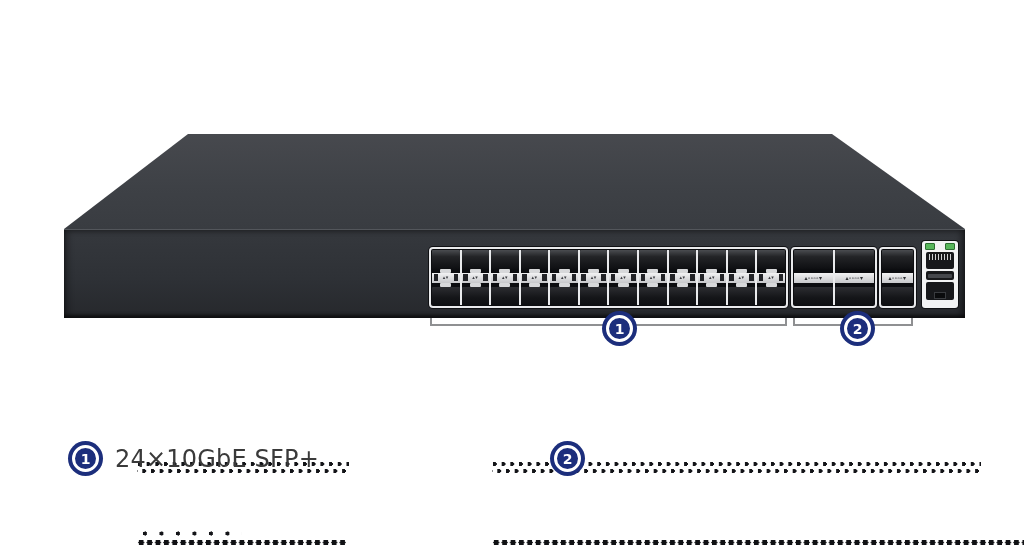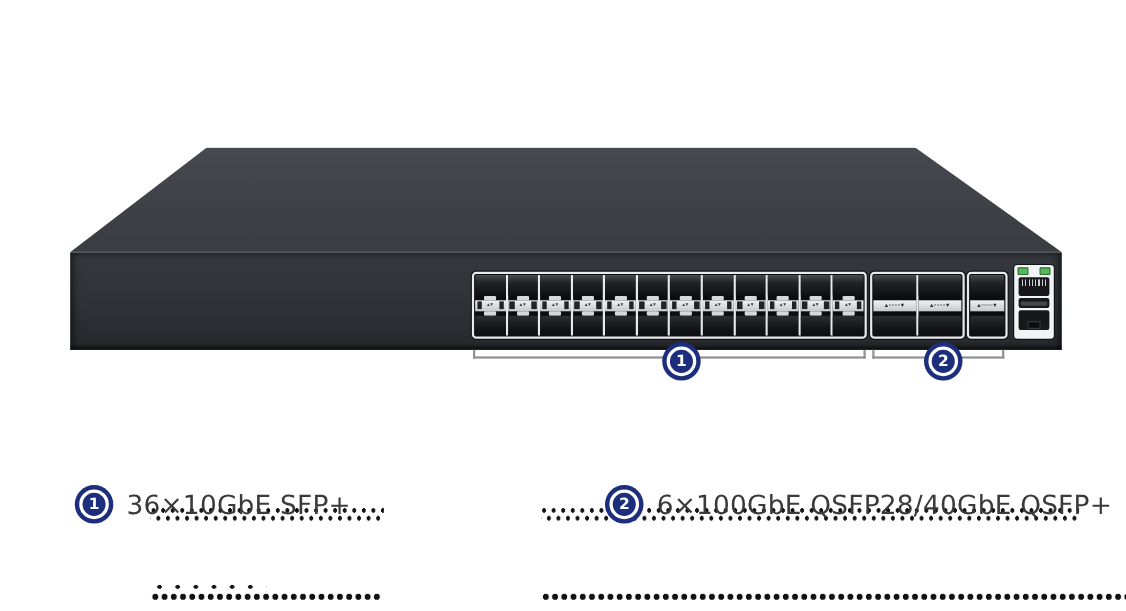--- a/index.html
+++ b/index.html
@@ -364,22 +364,21 @@
     </div>
     <div class="badge callout c2">
       <span>2</span>
     </div>
   </div>
 
   <div class="legend-item li-1">
     <div class="badge">
       <span>1</span>
     </div>
-    <span class="legend-label">36×10GbE SFP+</span>
+    <span class="legend-label">24×10GbE SFP+</span>
   </div>
 
   <div class="legend-item li-2">
     <div class="badge">
       <span>2</span>
     </div>
-    <span class="legend-label">6×100GbE QSFP28/40GbE QSFP+</span>
   </div>
 </div>
 
 </body></html>

